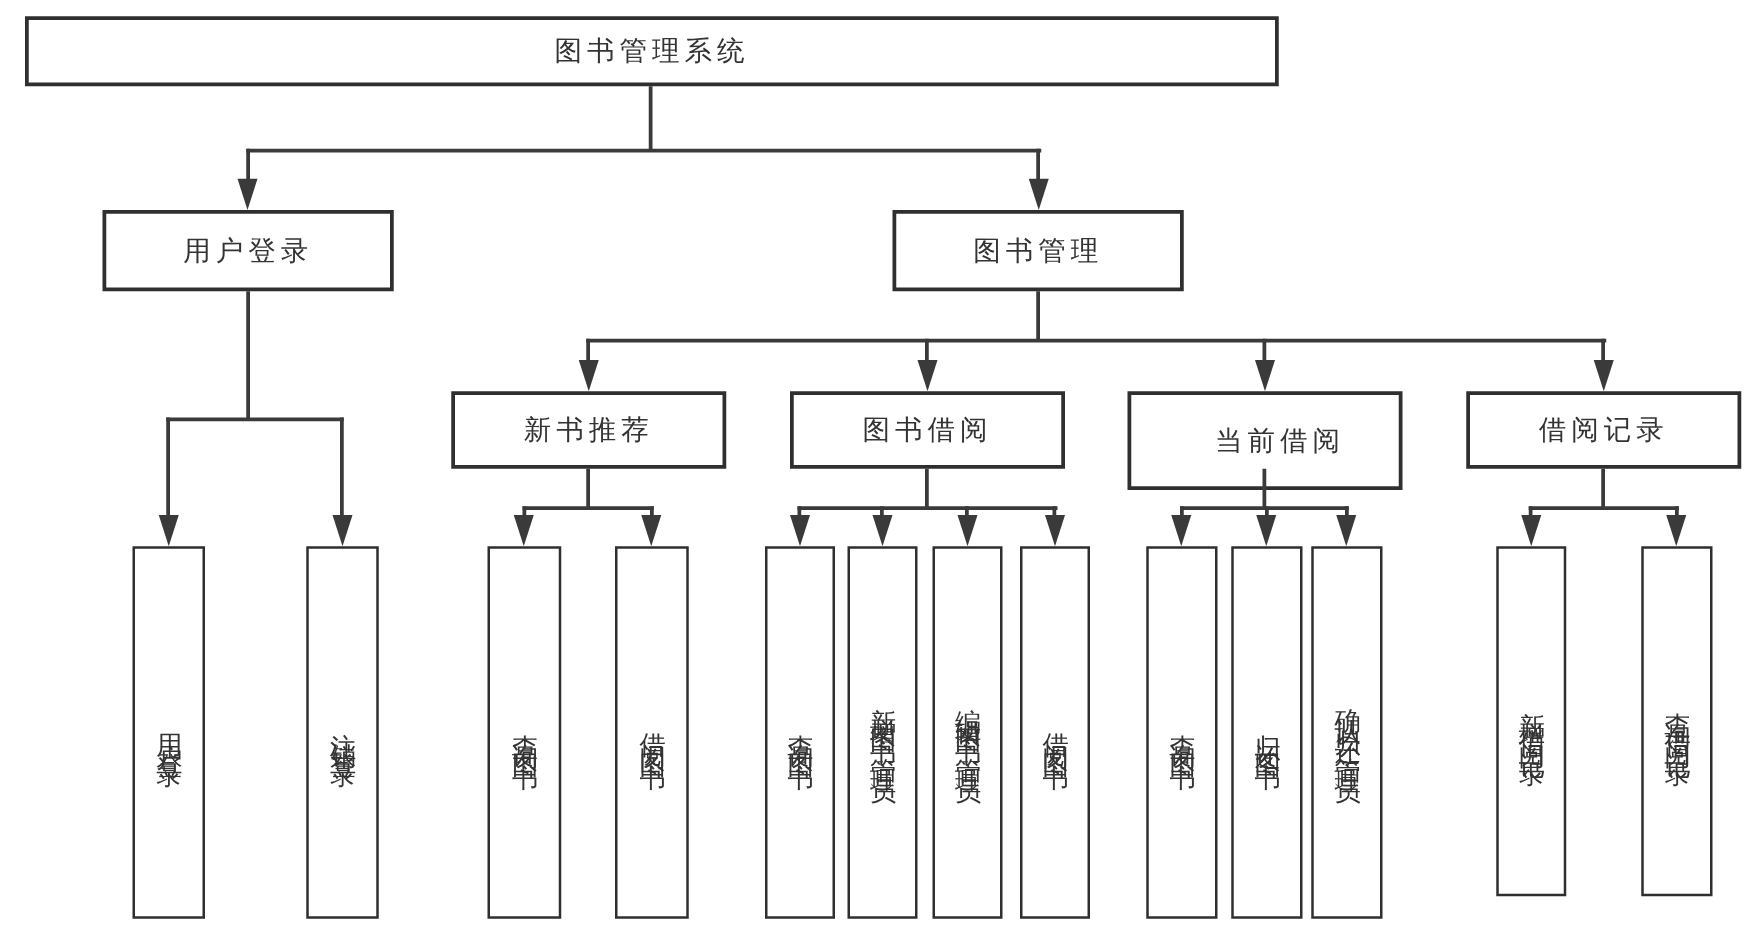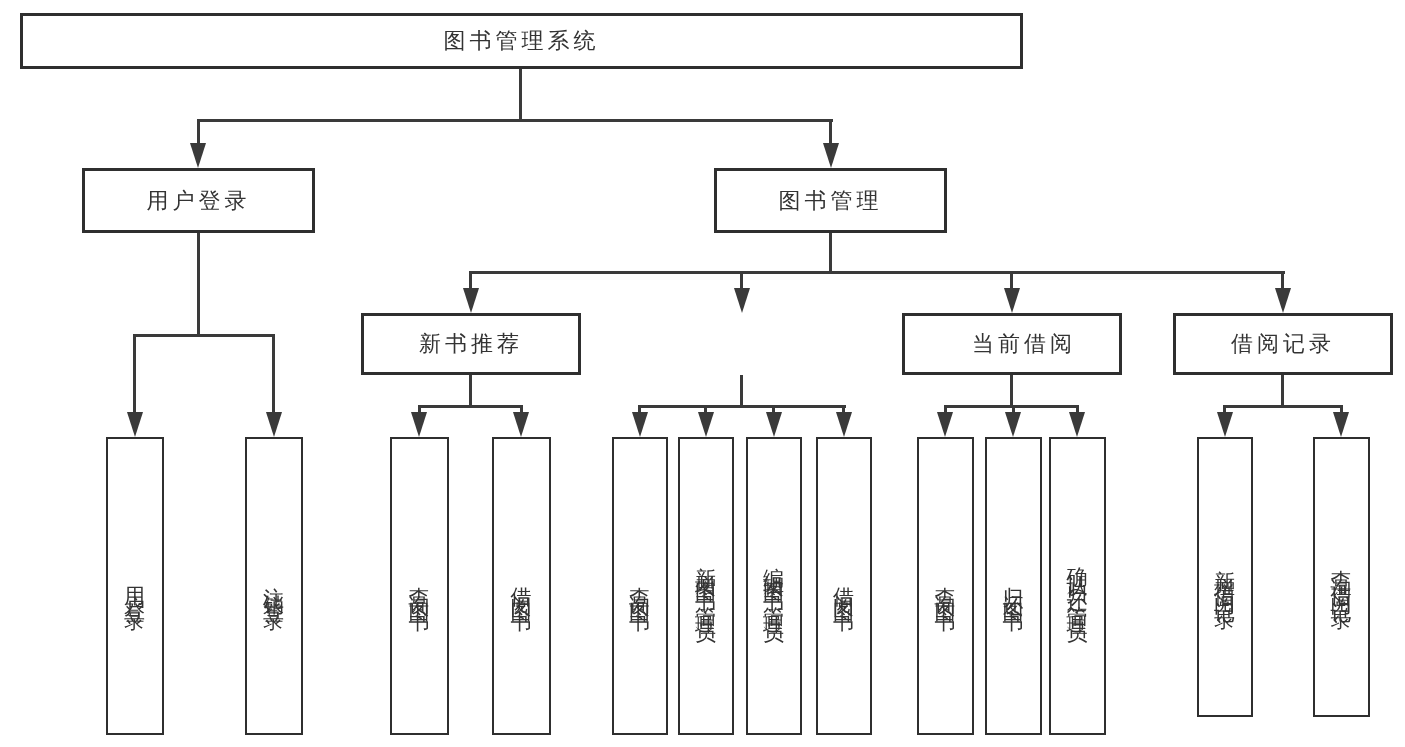--- a/index.html
+++ b/index.html
@@ -30,21 +30,21 @@
   #watermark{
     position:absolute;left:1188px;top:712px;z-index:10;
     font-size:19px;color:#a0a0a0;opacity:.85;letter-spacing:1px;white-space:nowrap;
   }
   
   #n-root{left:20px;top:13px;width:1003px;height:56px;}
   #n-user-login{left:82px;top:168px;width:233px;height:65px;}
   #n-book-mgmt{left:714px;top:168px;width:233px;height:65px;}
   #n-new-book{left:361px;top:313px;width:220px;height:62px;}
   #n-book-borrow{left:632px;top:313px;width:220px;height:62px;}
-  #n-current-borrow{left:902px;top:313px;width:220px;height:62px;padding-left:24px;}
+  #n-current-borrow{left:902px;top:313px;width:220px;height:79px;padding-left:24px;}
   #n-borrow-records{left:1173px;top:313px;width:220px;height:62px;}
   #n-leaf-user-login{left:106px;top:437px;width:58px;height:298px;}
   #n-leaf-logout{left:245px;top:437px;width:58px;height:298px;}
   #n-leaf-query-a{left:390px;top:437px;width:59px;height:298px;}
   #n-leaf-borrow-a{left:492px;top:437px;width:59px;height:298px;}
   #n-leaf-query-b{left:612px;top:437px;width:56px;height:298px;}
   #n-leaf-add-book{left:678px;top:437px;width:56px;height:298px;}
   #n-leaf-edit-book{left:746px;top:437px;width:56px;height:298px;}
   #n-leaf-borrow-b{left:816px;top:437px;width:56px;height:298px;}
   #n-leaf-query-c{left:917px;top:437px;width:57px;height:298px;}
@@ -57,20 +57,21 @@
 <body>
 
 <div id="canvas">
 
   <div class="node" id="n-root">图书管理系统</div>
 
   <div class="node" id="n-user-login">用户登录</div>
   <div class="node" id="n-new-book">新书推荐</div>
 
   <div class="node" id="n-book-mgmt">图书管理</div>
+  <div class="node" id="n-book-borrow">图书借阅</div>
   <div class="node" id="n-current-borrow">当前借阅</div>
   <div class="node" id="n-borrow-records">借阅记录</div>
 
   <div class="node v leaf" id="n-leaf-user-login">用户登录</div>
   <div class="node v leaf" id="n-leaf-logout">注销登录</div>
   <div class="node v leaf" id="n-leaf-query-a">查询图书</div>
   <div class="node v leaf" id="n-leaf-borrow-a">借阅图书</div>
   <div class="node v leaf" id="n-leaf-query-b">查询图书</div>
   <div class="node v leaf" id="n-leaf-add-book">新增图书（管理员）</div>
   <div class="node v leaf" id="n-leaf-edit-book">编辑图书（管理员）</div>

